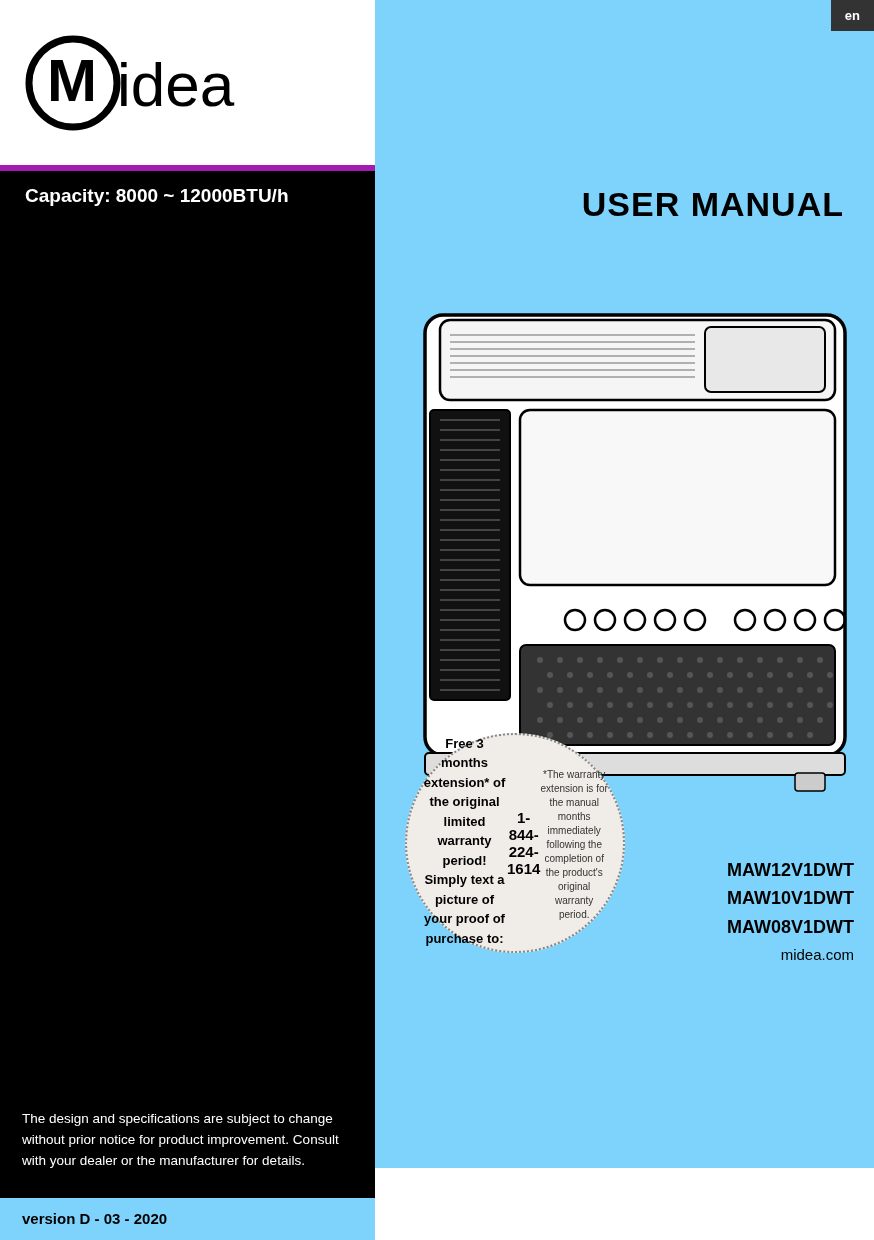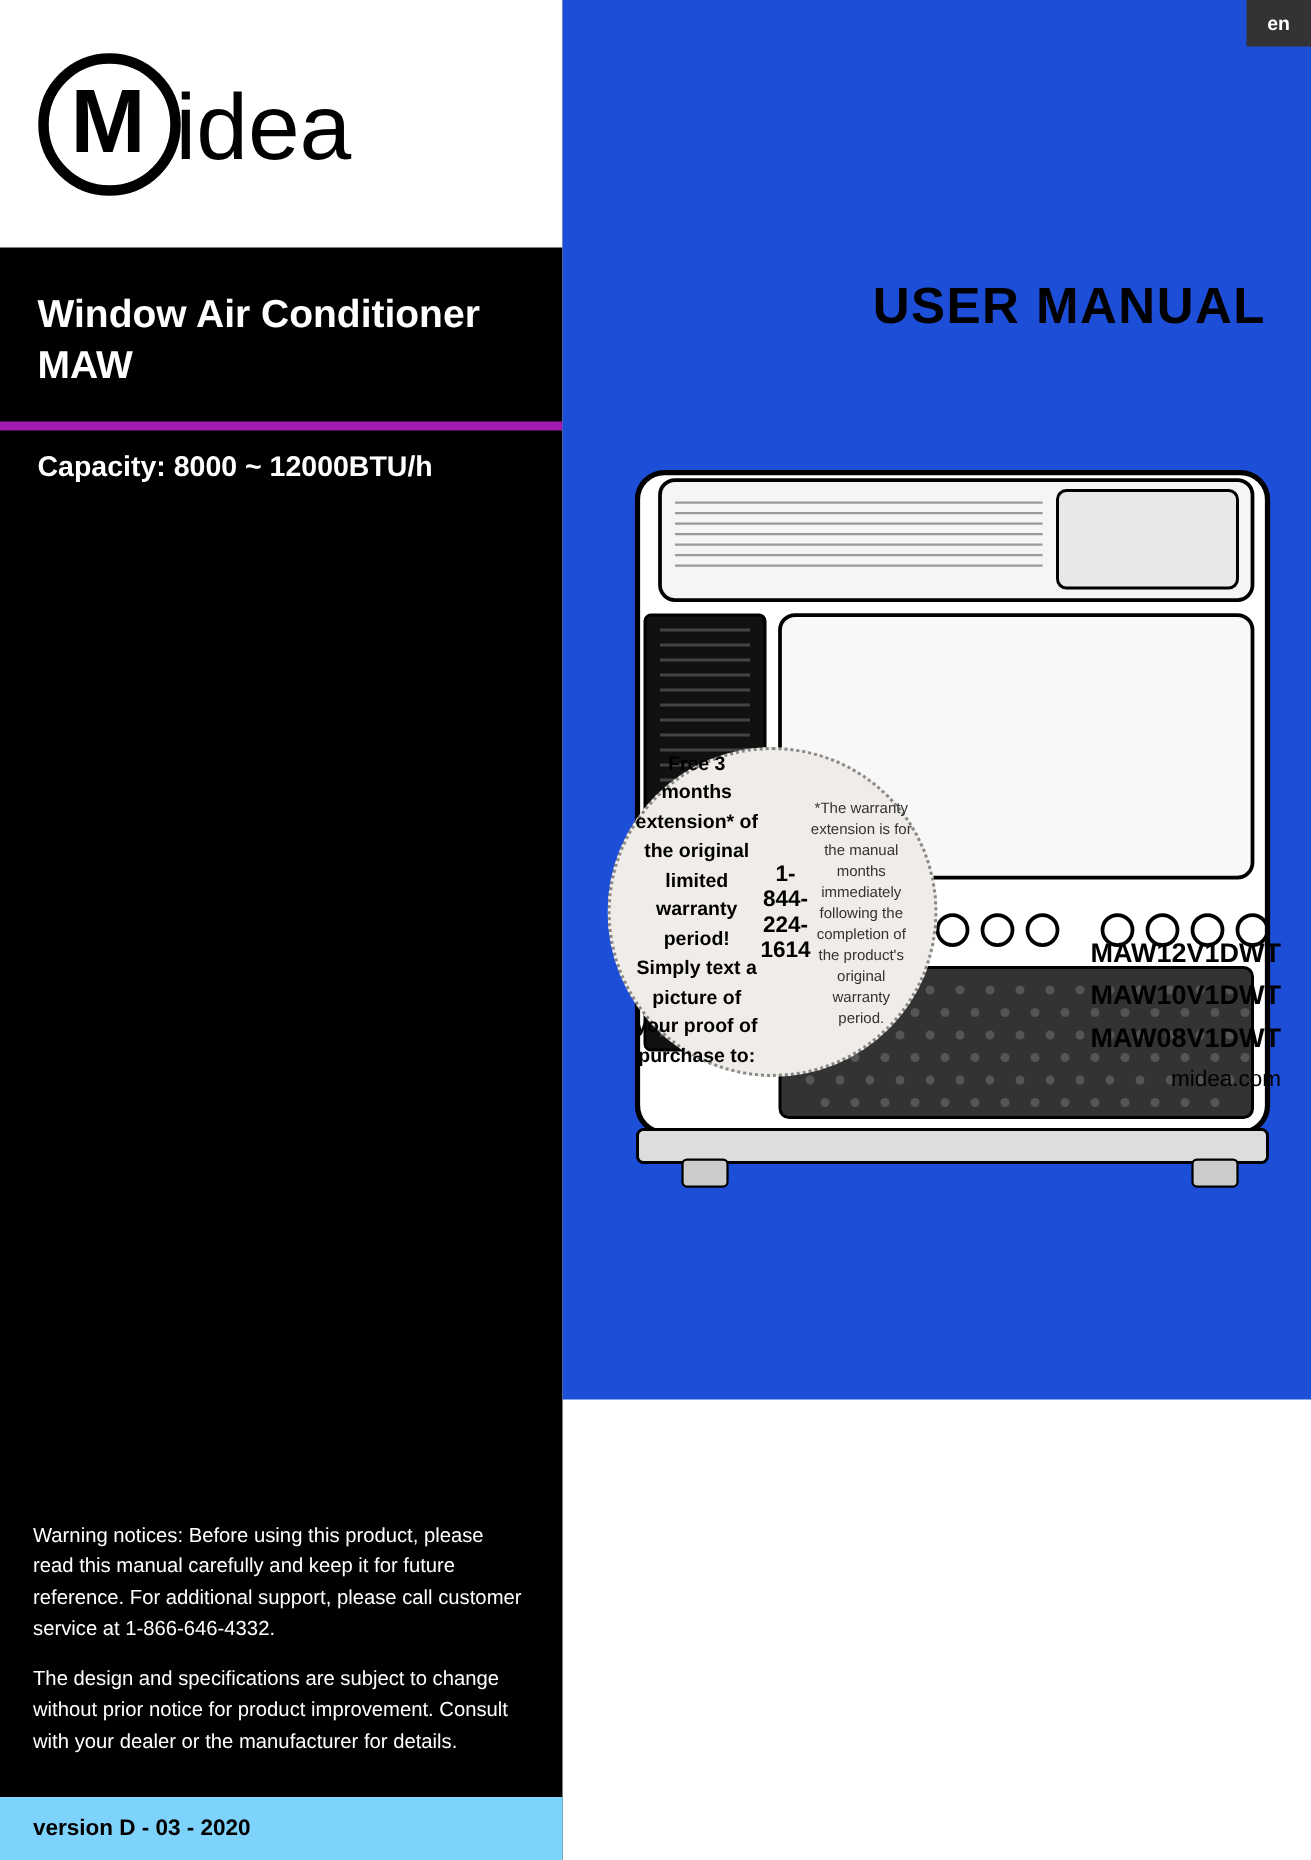--- a/index.html
+++ b/index.html
@@ -96,22 +96,22 @@
       font-size: 15px;
       font-weight: bold;
     }
 
     
     .right-panel {
       position: absolute;
       left: 375px;
       top: 0;
       width: 499px;
-      height: 933px;
-      background: #1d4ed8;
+      height: 1168px;
+      background: #7dd3fc;
     }
 
     
     .lang-badge {
       position: absolute;
       right: 0;
       top: 0;
       background: #333;
       color: #fff;
       font-size: 13px;
@@ -212,35 +212,28 @@
     <svg class="logo-svg" viewBox="0 0 220 110" xmlns="http://www.w3.org/2000/svg">
 
       <circle cx="48" cy="55" r="44" fill="none" stroke="#000" stroke-width="7"></circle>
 
       <text x="22" y="73" font-size="60" font-weight="900" font-family="Arial" fill="#000">M</text>
 
       <text x="92" y="78" font-size="62" font-weight="400" font-family="Arial, Helvetica" fill="#000">idea</text>
     </svg>
   </div>
 
-  <div class="product-title-area">
-    <div class="product-title">
-      <span>Window Air Conditioner</span><br>
-      <span>MAW</span>
-    </div>
-  </div>
 
   <div class="capacity-area">
     <div class="capacity-text">Capacity: 8000 ~ 12000BTU/h</div>
   </div>
 
   <div class="image-space"></div>
 
   <div class="warning-area">
-    <p class="warning-text">Warning notices: Before using this product, please read this manual carefully and keep it for future reference. For additional support, please call customer service at 1-866-646-4332.</p>
     <p class="warning-text">The design and specifications are subject to change without prior notice for product improvement. Consult with your dealer or the manufacturer for details.</p>
   </div>
 
   <div class="version-bar">
     <span class="version-text">version D - 03 - 2020</span>
   </div>
 
 </div>
 
 <div class="right-panel">

